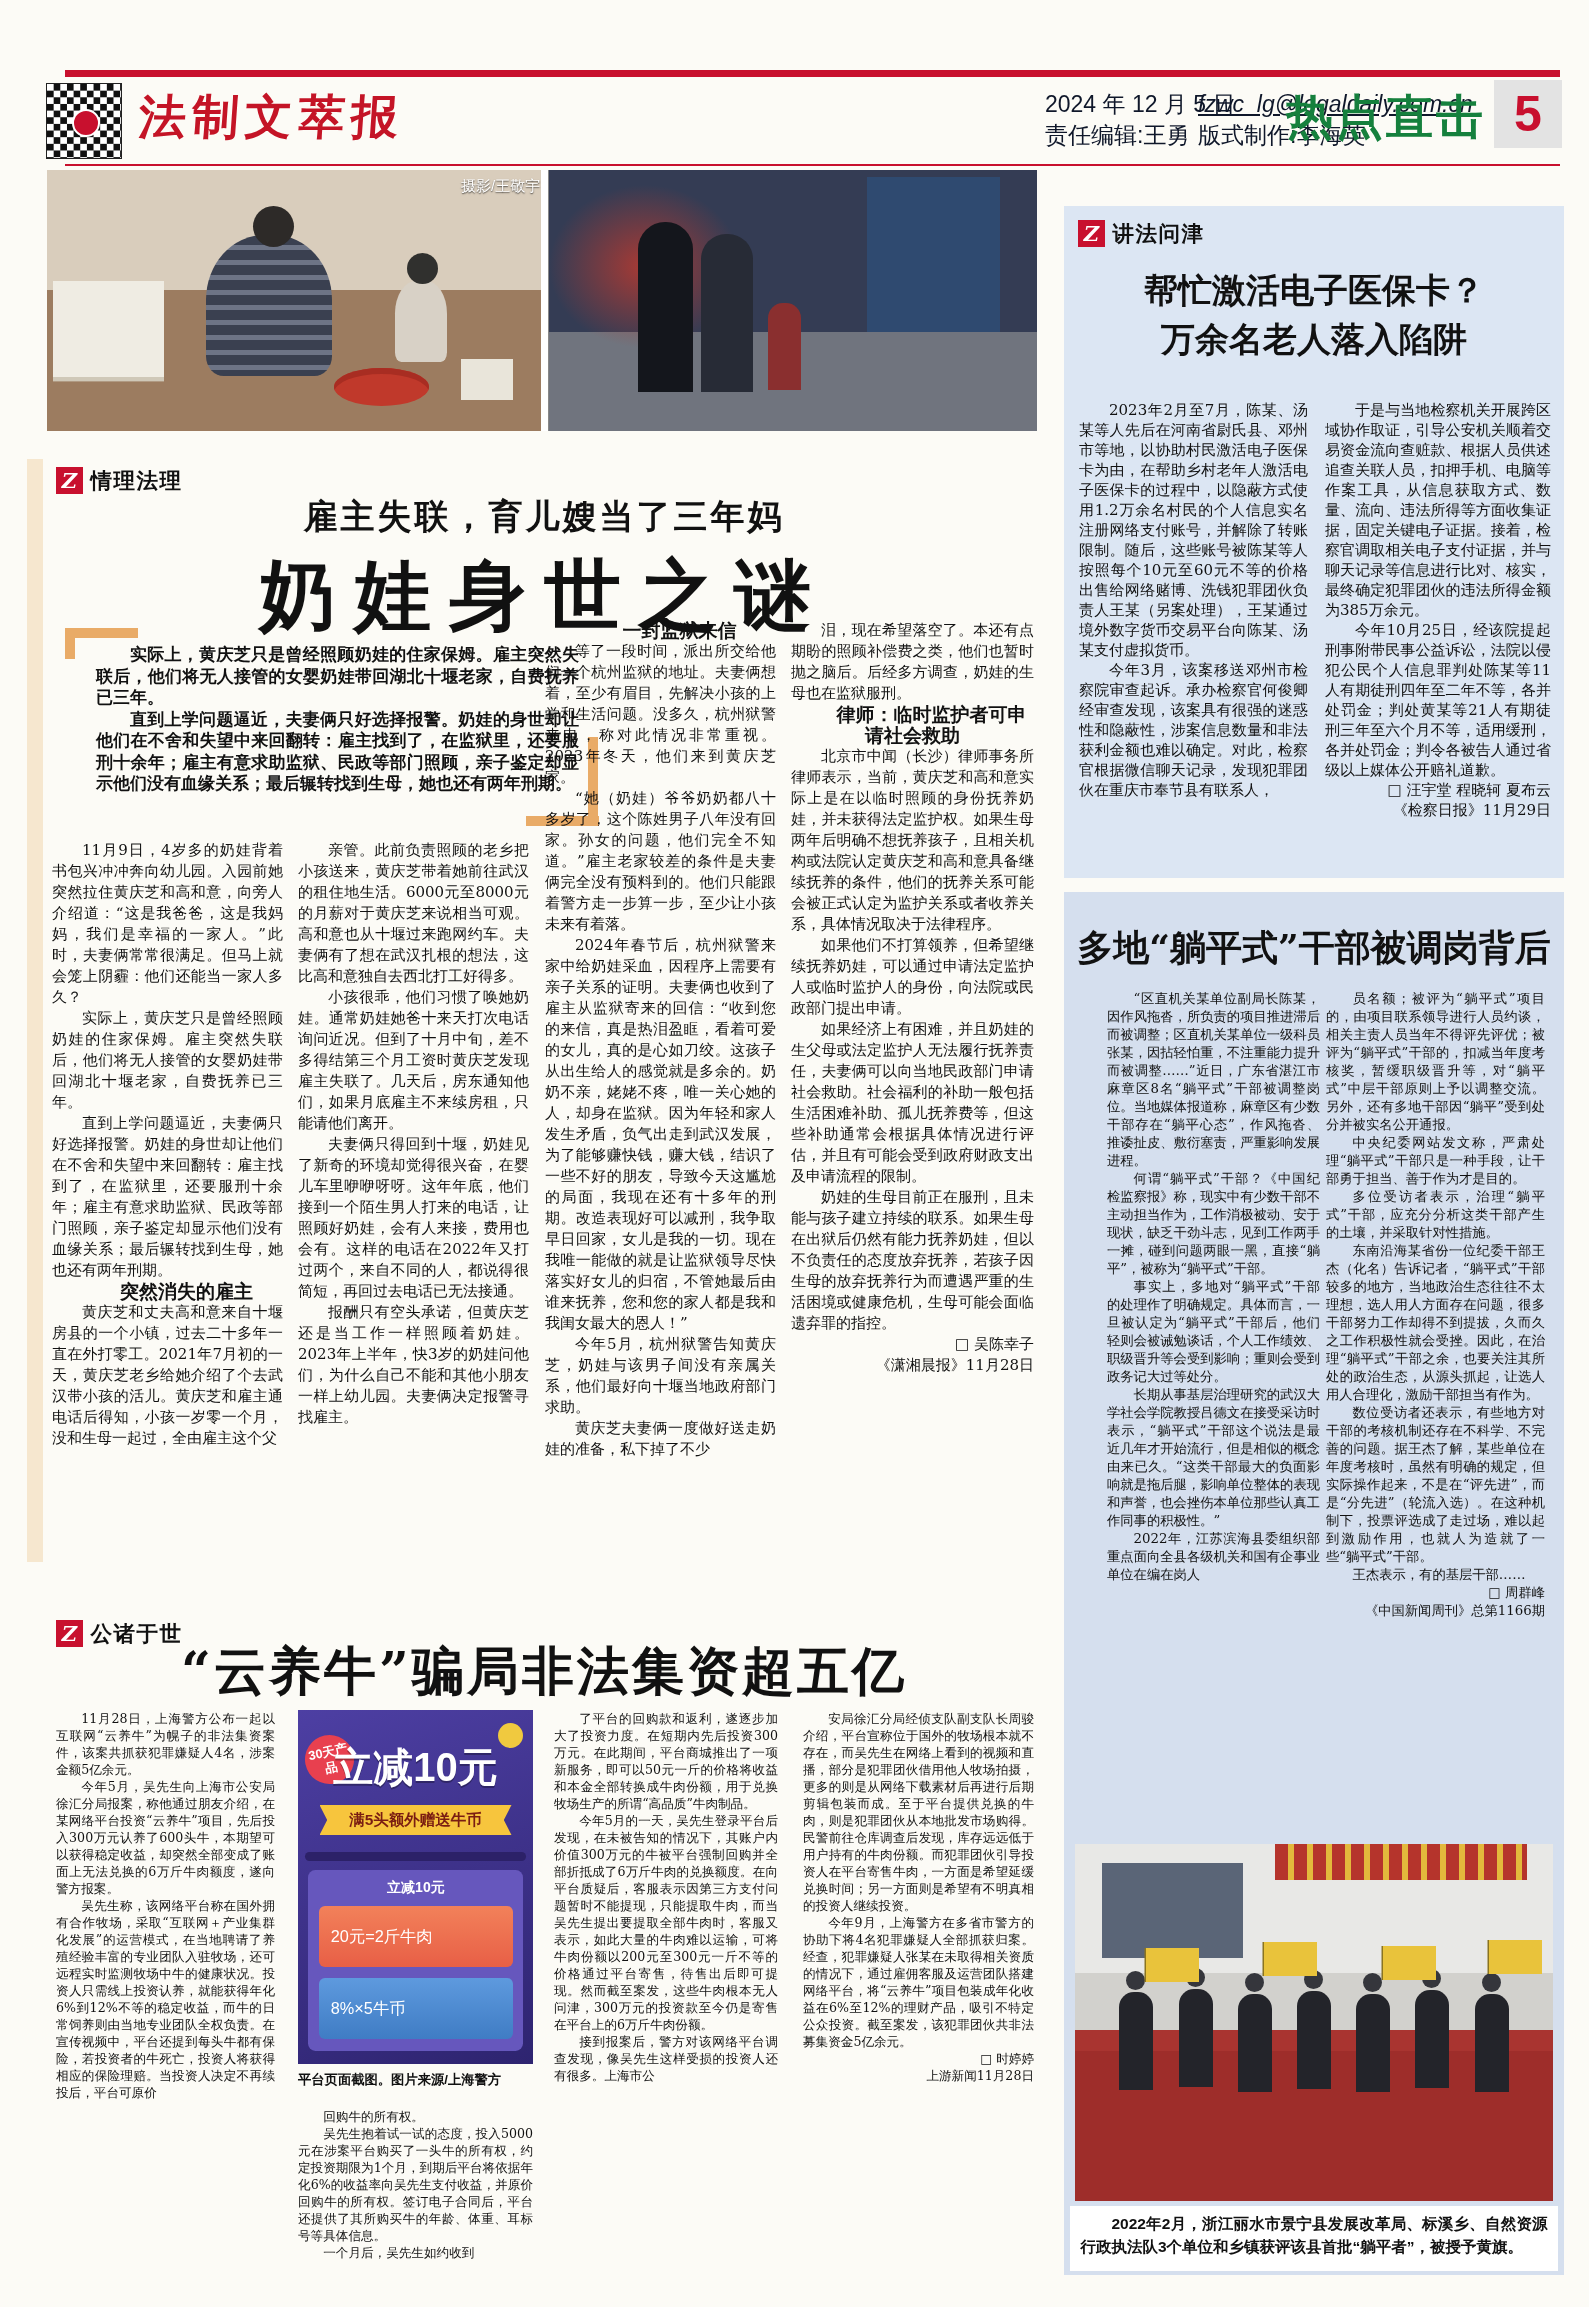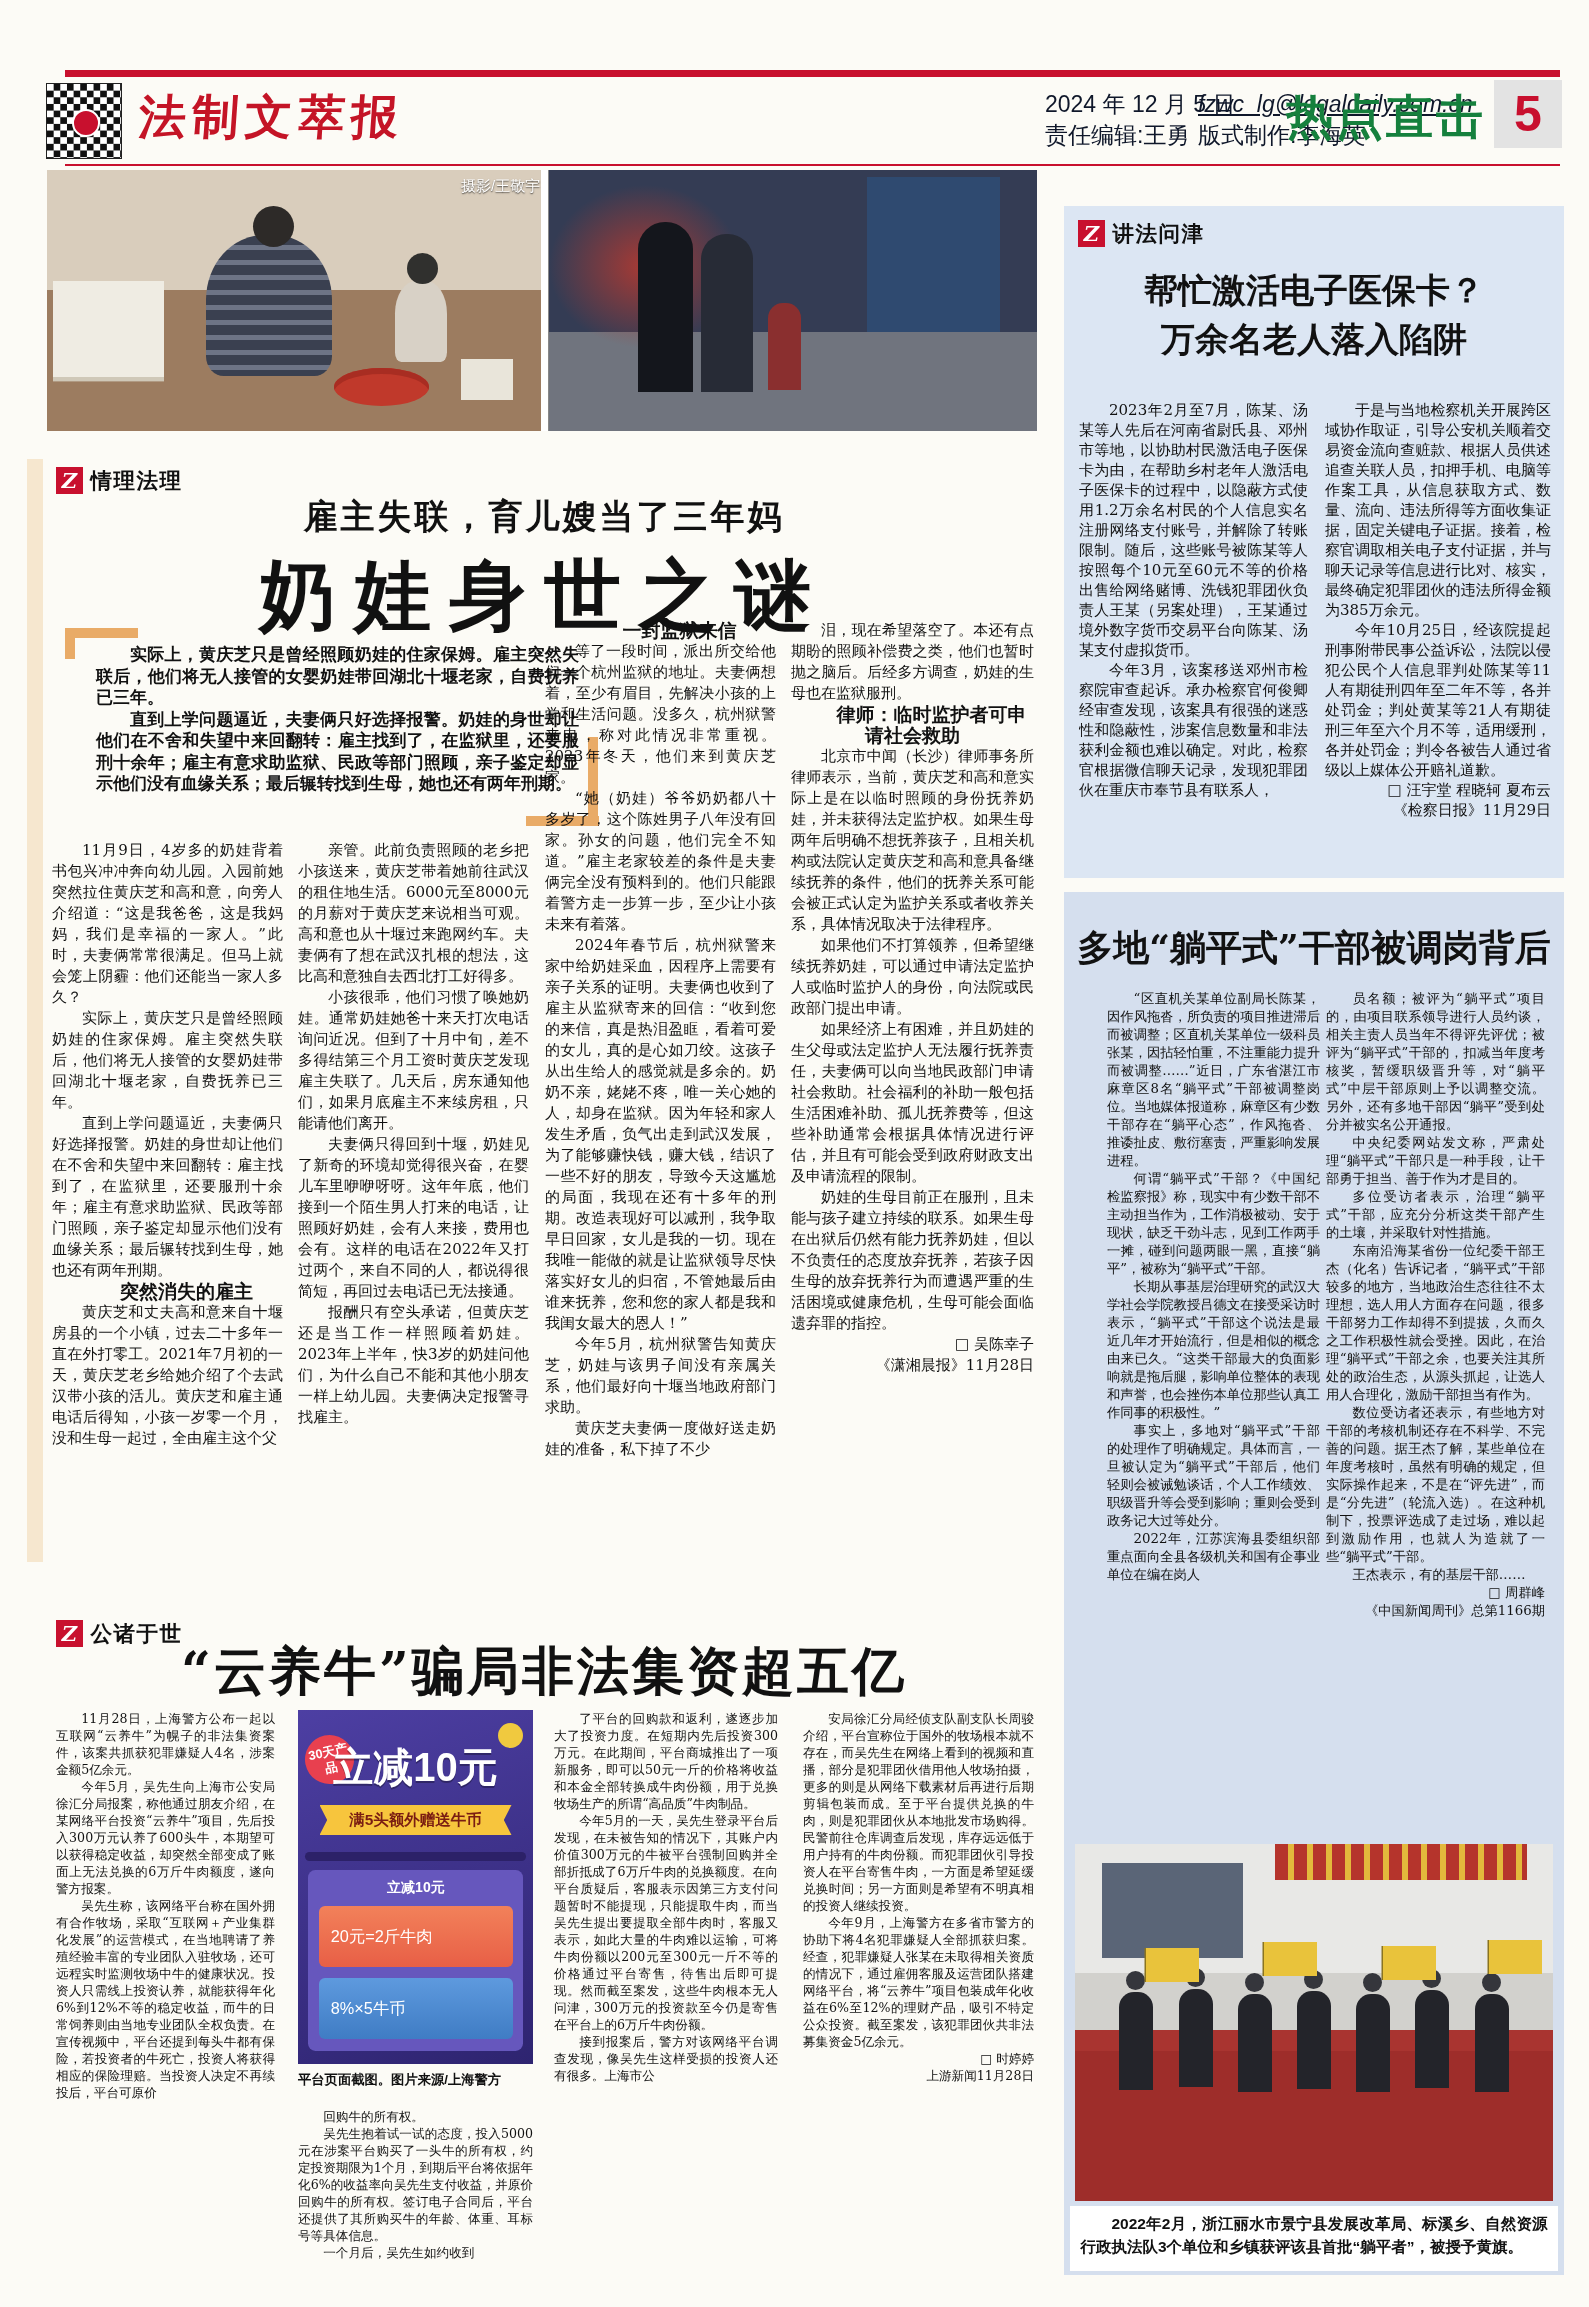--- a/index.html
+++ b/index.html
@@ -222,22 +222,22 @@
     <p>今年10月25日，经该院提起刑事附带民事公益诉讼，法院以侵犯公民个人信息罪判处陈某等11人有期徒刑四年至二年不等，各并处罚金；判处黄某等21人有期徒刑三年至六个月不等，适用缓刑，各并处罚金；判令各被告人通过省级以上媒体公开赔礼道歉。</p>
     <p class="byline">□ 汪宇堂 程晓轲 夏布云</p>
     <p class="byline">《检察日报》11月29日</p>
   </div>
 
   <div class="abs panel2"></div>
   <div class="abs tp-title">多地“躺平式”干部被调岗背后</div>
   <div class="col tcol t-c1">
     <p>“区直机关某单位副局长陈某，因作风拖沓，所负责的项目推进滞后而被调整；区直机关某单位一级科员张某，因拈轻怕重，不注重能力提升而被调整……”近日，广东省湛江市麻章区8名“躺平式”干部被调整岗位。当地媒体报道称，麻章区有少数干部存在“躺平心态”，作风拖沓、推诿扯皮、敷衍塞责，严重影响发展进程。</p>
     <p>何谓“躺平式”干部？《中国纪检监察报》称，现实中有少数干部不主动担当作为，工作消极被动、安于现状，缺乏干劲斗志，见到工作两手一摊，碰到问题两眼一黑，直接“躺平”，被称为“躺平式”干部。</p>
+    <p>事实上，多地对“躺平式”干部的处理作了明确规定。具体而言，一旦被认定为“躺平式”干部后，他们轻则会被诫勉谈话，个人工作绩效、职级晋升等会受到影响；重则会受到政务记大过等处分。</p>
     <p>长期从事基层治理研究的武汉大学社会学院教授吕德文在接受采访时表示，“躺平式”干部这个说法是最近几年才开始流行，但是相似的概念由来已久。“这类干部最大的负面影响就是拖后腿，影响单位整体的表现和声誉，也会挫伤本单位那些认真工作同事的积极性。”</p>
-    <p>事实上，多地对“躺平式”干部的处理作了明确规定。具体而言，一旦被认定为“躺平式”干部后，他们轻则会被诫勉谈话，个人工作绩效、职级晋升等会受到影响；重则会受到政务记大过等处分。</p>
     <p>2022年，江苏滨海县委组织部重点面向全县各级机关和国有企事业单位在编在岗人</p>
   </div>
   <div class="col tcol t-c2">
     <p>员名额；被评为“躺平式”项目的，由项目联系领导进行人员约谈，相关主责人员当年不得评先评优；被评为“躺平式”干部的，扣减当年度考核奖，暂缓职级晋升等，对“躺平式”中层干部原则上予以调整交流。另外，还有多地干部因“躺平”受到处分并被实名公开通报。</p>
     <p>中央纪委网站发文称，严肃处理“躺平式”干部只是一种手段，让干部勇于担当、善于作为才是目的。</p>
     <p>多位受访者表示，治理“躺平式”干部，应充分分析这类干部产生的土壤，并采取针对性措施。</p>
     <p>东南沿海某省份一位纪委干部王杰（化名）告诉记者，“躺平式”干部较多的地方，当地政治生态往往不太理想，选人用人方面存在问题，很多干部努力工作却得不到提拔，久而久之工作积极性就会受挫。因此，在治理“躺平式”干部之余，也要关注其所处的政治生态，从源头抓起，让选人用人合理化，激励干部担当有作为。</p>
     <p>数位受访者还表示，有些地方对干部的考核机制还存在不科学、不完善的问题。据王杰了解，某些单位在年度考核时，虽然有明确的规定，但实际操作起来，不是在“评先进”，而是“分先进”（轮流入选）。在这种机制下，投票评选成了走过场，难以起到激励作用，也就人为造就了一些“躺平式”干部。</p>
     <p>王杰表示，有的基层干部……</p>
     <p class="byline">□ 周群峰</p>

